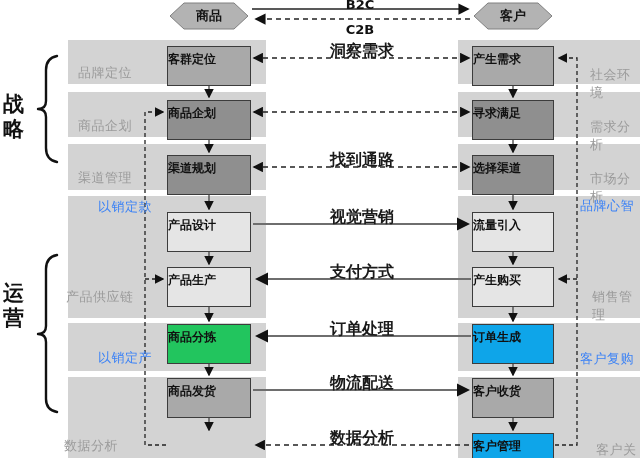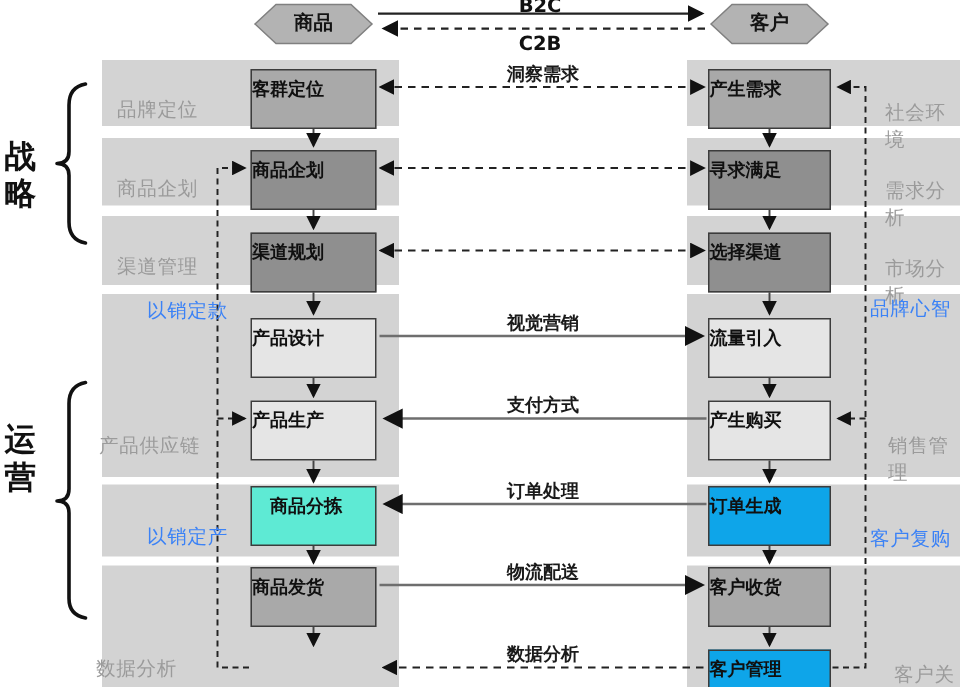--- a/index.html
+++ b/index.html
@@ -10,26 +10,26 @@
   }
   .band{position:absolute;background:#d3d3d3;}
   .overlay{position:absolute;left:0;top:0;z-index:2;}
   .box{
     position:absolute;height:40px;line-height:24px;text-align:left;
     border:1.2px solid #3c3c3c;font-size:12px;font-weight:bold;color:#101010;
     z-index:3;box-sizing:border-box;
   }
   .f-dark{background:#8f8f8f;}
   .f-mid{background:#a9a9a9;}
-  .f-mid2{background:#5eead4;padding-left:12px;}
+  .f-mid2{background:#22c55e;}
   .f-pale{background:#0ea5e9;}
   .f-lite{background:#e5e5e5;}
   .midlabel{
     position:absolute;left:298px;width:128px;text-align:center;
-    font-size:12px;font-weight:bold;color:#1a1a1a;z-index:3;
+    font-size:16px;font-weight:bold;color:#1a1a1a;z-index:3;
   }
   .bandlabel{
     position:absolute;font-size:13px;color:#9b9b9b;z-index:3;letter-spacing:0.5px;
   }
   .bandlabel.dark{color:#3b82f6;}
   .hexlabel{
     position:absolute;top:3px;width:78px;height:26px;line-height:26px;text-align:center;
     font-size:13px;font-weight:bold;color:#141414;z-index:3;
   }
   .toplabel{
@@ -141,20 +141,21 @@
   <div class="box f-mid" style="left:472px;top:46px;width:82px">产生需求</div>
   <div class="box f-dark" style="left:472px;top:100px;width:82px">寻求满足</div>
   <div class="box f-dark" style="left:472px;top:155px;width:82px">选择渠道</div>
   <div class="box f-lite" style="left:472px;top:212px;width:82px">流量引入</div>
   <div class="box f-lite" style="left:472px;top:267px;width:82px">产生购买</div>
   <div class="box f-pale" style="left:472px;top:324px;width:82px">订单生成</div>
   <div class="box f-mid" style="left:472px;top:378px;width:82px">客户收货</div>
   <div class="box f-pale" style="left:472px;top:433px;width:82px">客户管理</div>
 
   <div class="midlabel" style="top:41px">洞察需求</div>
+  <div class="midlabel" style="top:150px">找到通路</div>
   <div class="midlabel" style="top:207px">视觉营销</div>
   <div class="midlabel" style="top:262px">支付方式</div>
   <div class="midlabel" style="top:319px">订单处理</div>
   <div class="midlabel" style="top:373px">物流配送</div>
   <div class="midlabel" style="top:428px">数据分析</div>
 
   <div class="bandlabel" style="left:78px;top:64px">品牌定位</div>
   <div class="bandlabel" style="left:78px;top:117px">商品企划</div>
   <div class="bandlabel" style="left:78px;top:169px">渠道管理</div>
   <div class="bandlabel dark" style="left:98px;top:198px">以销定款</div>

